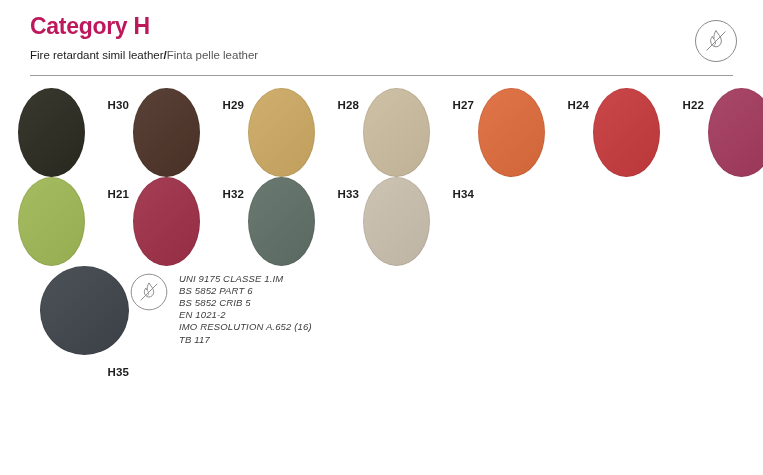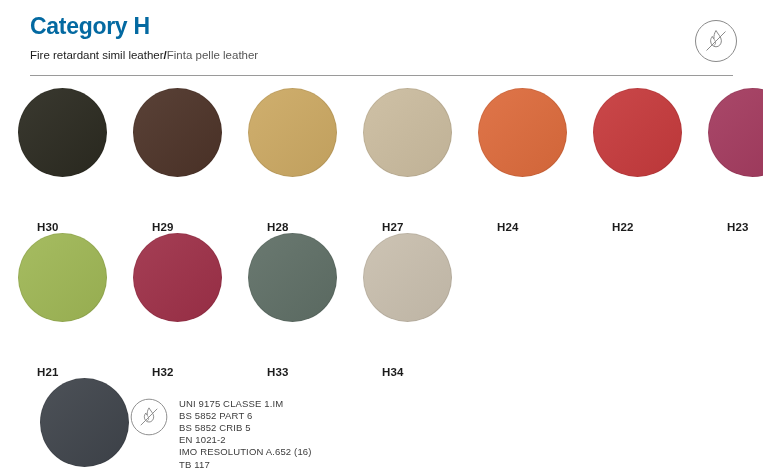--- a/index.html
+++ b/index.html
@@ -20,21 +20,21 @@
   .header {
     position: relative;
     padding: 14px 30px 0 30px;
   }
   .page-title {
     font-size: 23px;
     font-weight: bold;
     letter-spacing: -0.3px;
     line-height: 1.1;
     margin: 0 0 10px 0;
-    color: #0369a1;
+    color: #be185d;
   }
   .subtitle-line {
     font-size: 11.5px;
     line-height: 1.2;
     margin: 0;
     white-space: nowrap;
   }
   .subtitle-en {
     font-weight: normal;
     color: #1c1c1c;
@@ -73,23 +73,22 @@
     margin-top: 12px;
   }
   .swatch-row {
     display: flex;
     align-items: flex-start;
   }
   .swatch-cell {
     width: 115px;
     flex: 0 0 115px;
     display: flex;
-    flex-direction: column;
-    align-items: flex-start;
-    gap: 33px;
+    flex-direction: row;
+    align-items: flex-start;
   }
   .swatch-disc {
     width: 89px;
     height: 89px;
     border-radius: 50%;
     margin-left: 4px;
     background-image:
       linear-gradient(135deg, rgba(255,255,255,0.07) 0%, rgba(0,0,0,0.06) 100%);
   }
   .swatch-disc.has-outline {
@@ -113,21 +112,22 @@
   .bottom-swatch {
     width: 115px;
     flex: 0 0 115px;
     display: flex;
     flex-direction: column;
     align-items: flex-end;
   }
   .cert-block {
     display: flex;
     align-items: flex-start;
-    margin-top: 19px;
+    margin-top: 6px;
+    font-style: italic;
   }
   .cert-icon {
     width: 40px;
     height: 40px;
     flex: 0 0 40px;
     margin-right: 10px;
   }
   .cert-list {
     list-style: none;
     margin: 0;

